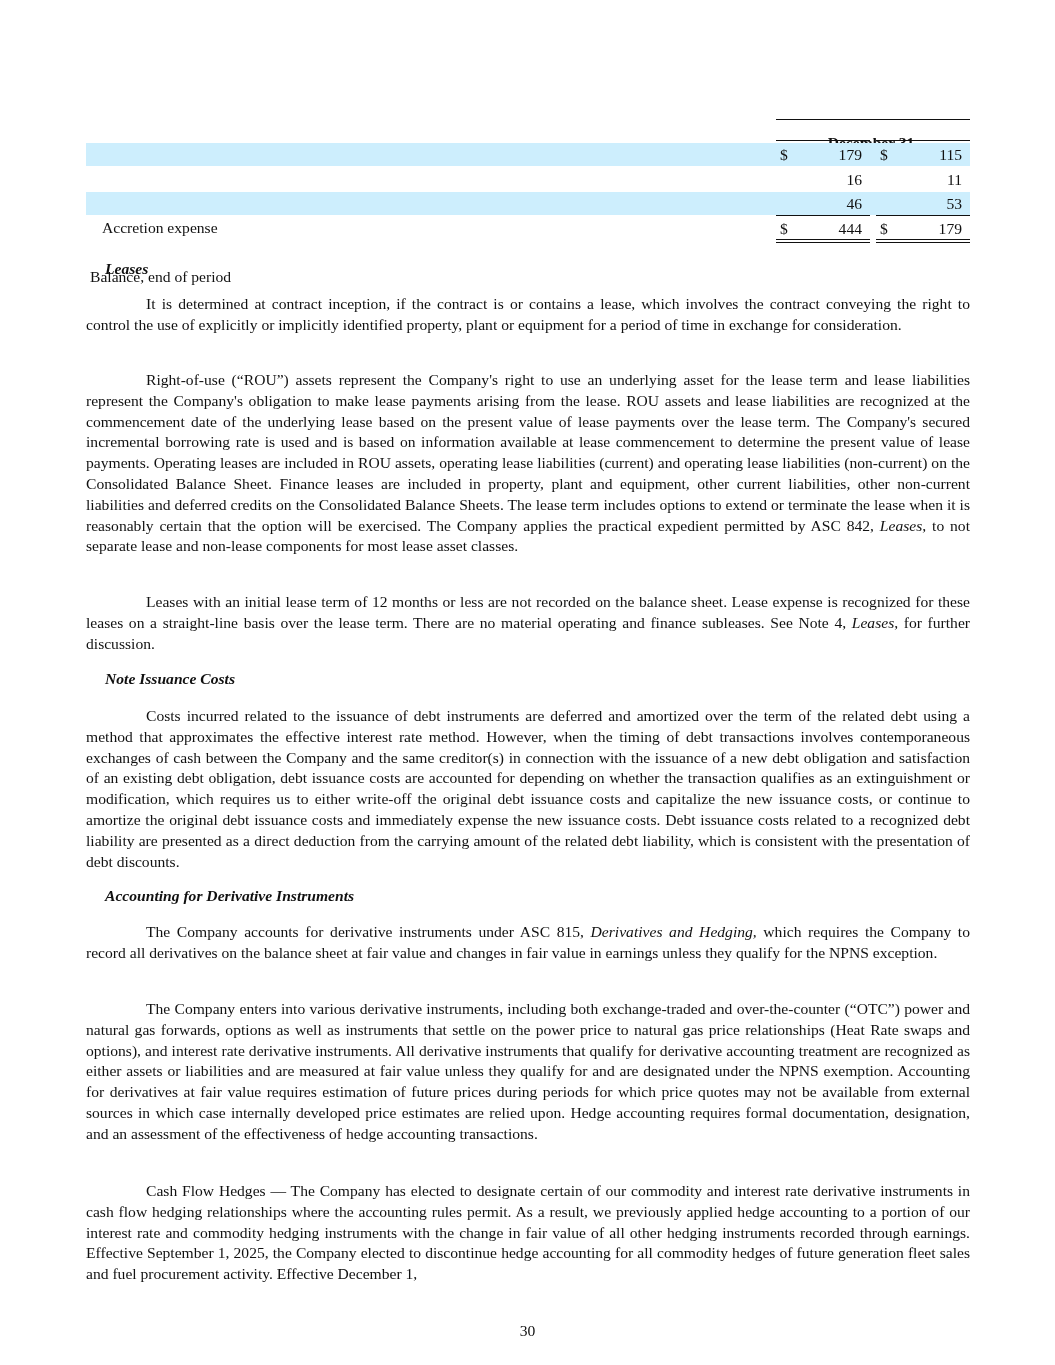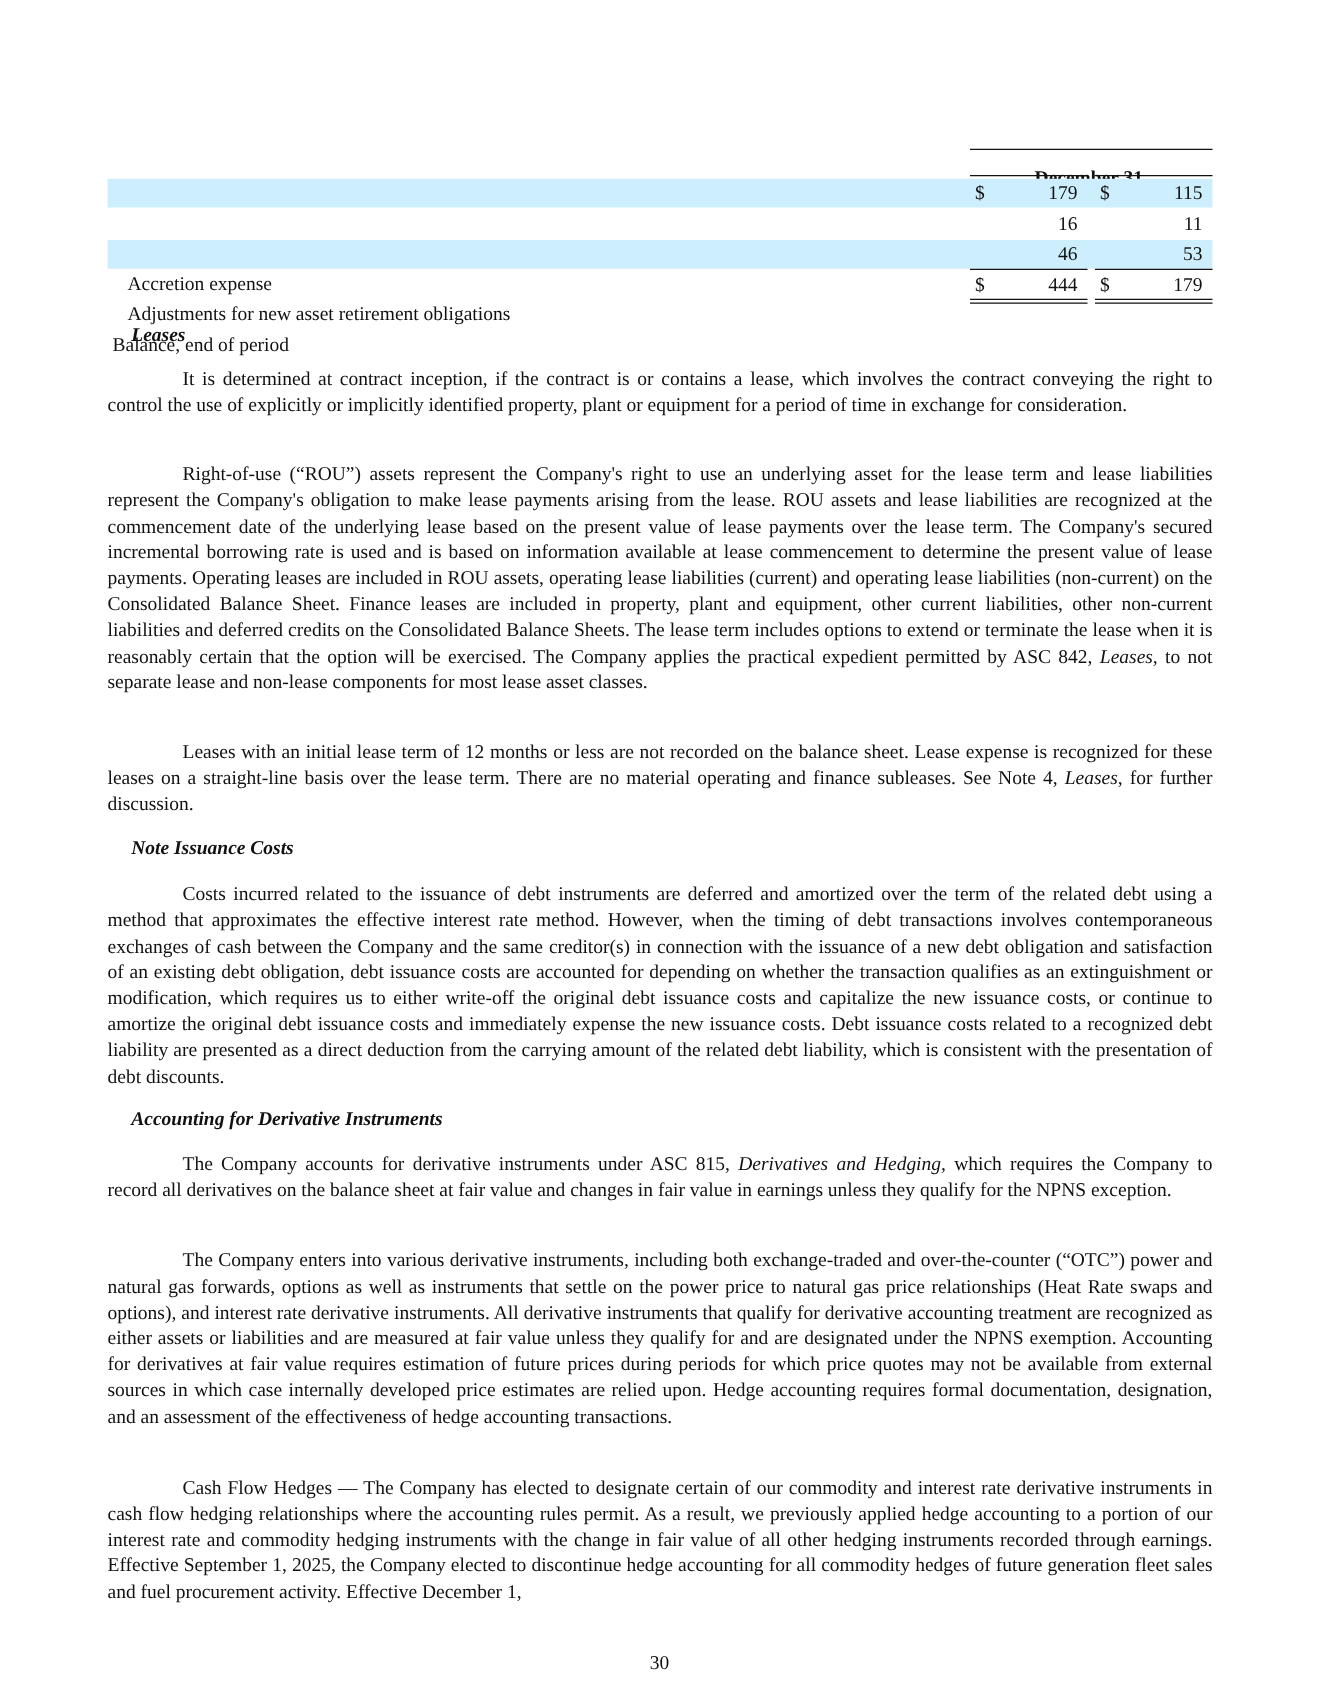--- a/index.html
+++ b/index.html
@@ -47,21 +47,20 @@
   <span class="num" style="left:716px;">179</span>
   <span class="cur" style="left:794px;">$</span>
   <span class="num" style="left:816px;">115</span>
 </div>
 <div class="row" style="top:168px;">
   <span class="lbl ind">Accretion expense</span>
   <span class="num" style="left:716px;">16</span>
   <span class="num" style="left:816px;text-align:right;">11</span>
 </div>
 <div class="row shade" style="top:192px;">
-  <span class="lbl ind">Adjustments for new asset retirement obligations</span>
   <span class="num" style="left:716px;">46</span>
   <span class="num" style="left:816px;">53</span>
 </div>
 <div class="sum-line" style="left:776px;width:94px;top:215px;"></div>
 <div class="sum-line" style="left:876px;width:94px;top:215px;"></div>
 <div class="row" style="top:217px;">
   <span class="lbl">Balance, end of period</span>
   <span class="cur" style="left:694px;">$</span>
   <span class="num" style="left:716px;">444</span>
   <span class="cur" style="left:794px;">$</span>

